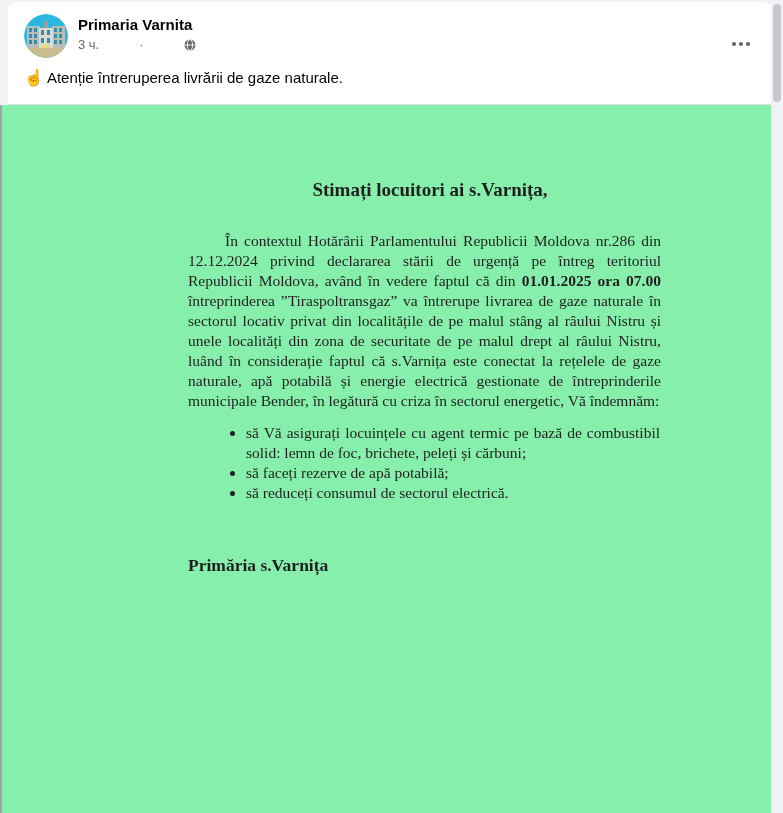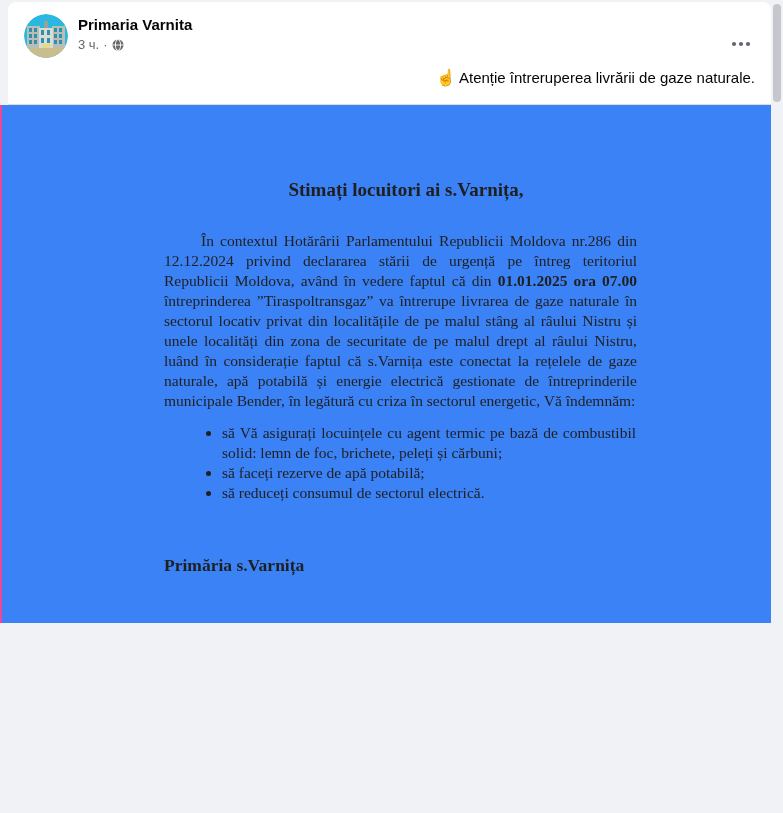--- a/index.html
+++ b/index.html
@@ -1,39 +1,39 @@
 <!DOCTYPE html>
 <html><head>
 <meta charset="utf-8">
 <style>
   html,body{margin:0;padding:0;background:#f0f2f5;font-family:"Liberation Sans",sans-serif;}
-  .viewport{position:relative;width:783px;height:623px;overflow:hidden;background:#f0f2f5;}
+  .viewport{position:relative;width:783px;height:813px;overflow:hidden;background:#f0f2f5;}
 
   
   .card-top{position:absolute;left:8px;top:2px;right:12px;height:102px;background:#fff;
             border-radius:8px 8px 0 0;border-bottom:1px solid #dadde1;}
   .header-row{display:flex;align-items:flex-start;padding:12px 16px 0 16px;}
   .avatar{width:44px;height:44px;border-radius:50%;overflow:hidden;flex:0 0 44px;cursor:pointer;}
   .head-texts{margin-left:10px;padding-top:1px;}
   .page-name{font-size:15px;font-weight:700;color:#050505;line-height:19px;cursor:pointer;}
-  .meta-row{display:flex;align-items:center;margin-top:3px;color:#65676b;font-size:13px;line-height:16px;}
+  .meta-row{display:flex;align-items:center;margin-top:3px;color:#65676b;font-size:13px;line-height:16px;gap:36px;}
   .meta-row .sep{margin:0 4px;}
   .globe{width:12px;height:12px;display:inline-block;}
   .more-btn{position:absolute;right:14px;top:26px;width:32px;height:32px;border-radius:50%;
             display:flex;align-items:center;justify-content:center;cursor:pointer;background:transparent;border:none;}
-  .post-text{padding:0 16px;margin-top:10px;font-size:15px;color:#050505;line-height:20px;text-align:right;}
+  .post-text{padding:0 16px;margin-top:10px;font-size:15px;color:#050505;line-height:20px;}
   .emoji-point{color:#f0a33c;font-size:16px;margin-right:3px;}
 
   
   .scrollbar{position:absolute;right:0;top:0;width:12px;height:100%;background:#f0f2f5;}
   .scroll-thumb{position:absolute;left:2px;top:4px;width:8px;height:98px;border-radius:4px;background:#c4c7cc;cursor:pointer;}
 
   
-  .photo-area{position:absolute;left:0;top:105px;right:12px;bottom:0;background:#3b82f6;
-              border-left:2px solid #ec4899;cursor:pointer;}
+  .photo-area{position:absolute;left:0;top:105px;right:12px;bottom:0;background:#86efac;
+              border-left:2px solid #a3a3a3;cursor:pointer;padding-left:24px;}
   .doc{margin-left:162px;width:484px;padding-top:73px;font-family:"Liberation Serif",serif;color:#1f1f1f;}
   .doc-title{text-align:center;font-weight:700;font-size:19px;line-height:24px;}
   .doc-para{margin:29px 11px 0 0;font-size:15.5px;line-height:20px;text-align:justify;text-indent:37px;}
   .doc-bullets{margin:12px;padding-left:46px;list-style:disc outside;}
   .doc-bullets li{font-size:15.5px;line-height:20px;text-align:justify;}
   .doc-signature{margin-top:52px;text-align:left;padding-right:26px;font-weight:700;font-size:17.5px;}
 </style>
 </head>
 <body>
 

